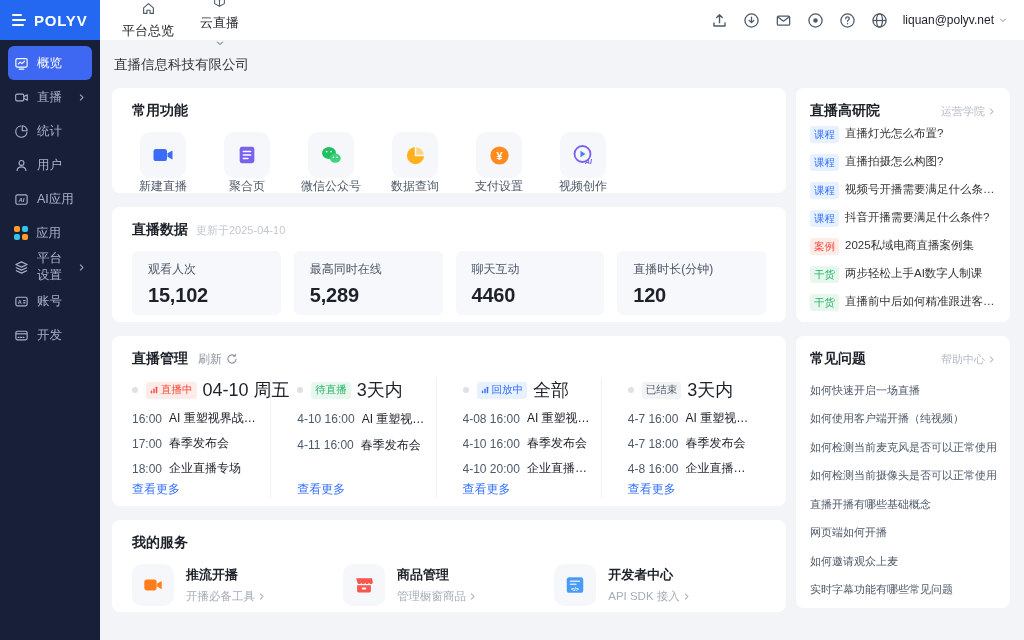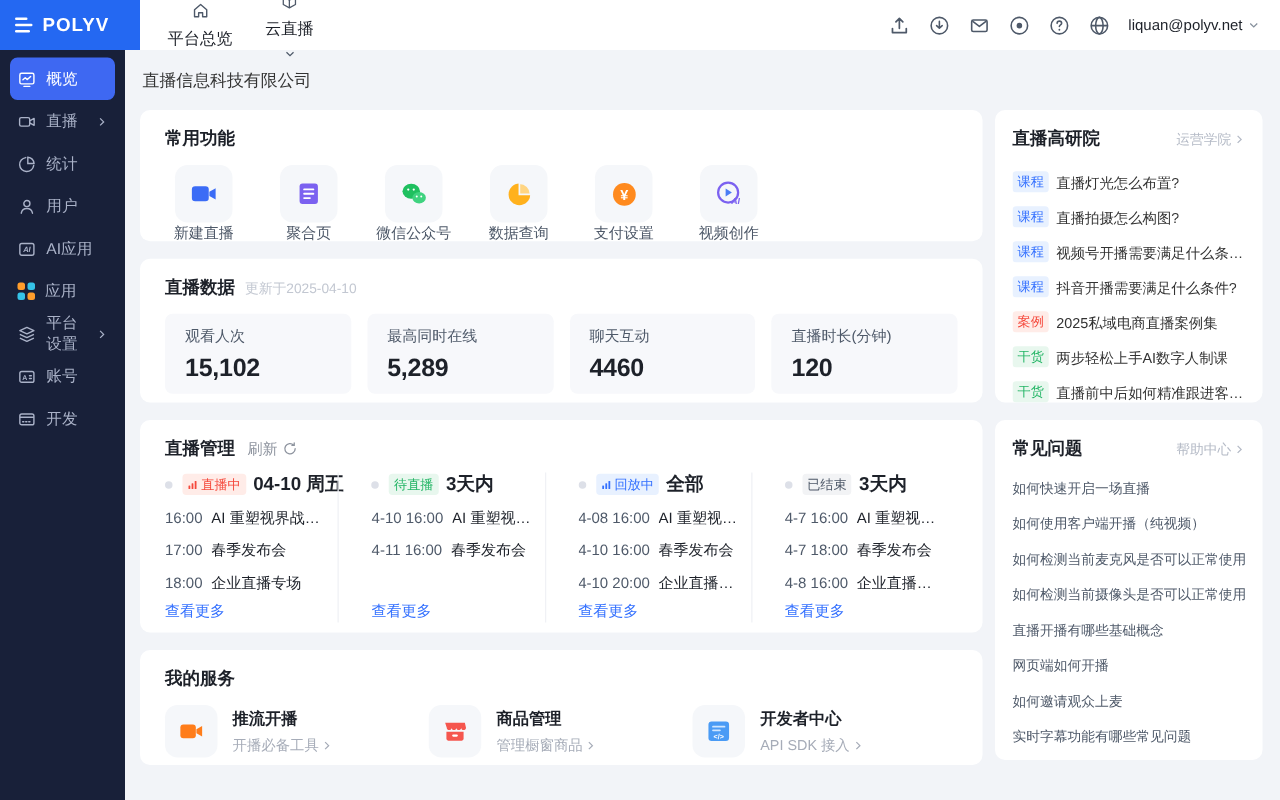--- a/index.html
+++ b/index.html
@@ -1,21 +1,21 @@
 <!DOCTYPE html>
 <html><head>
 <meta charset="utf-8">
 <style>
   * { margin:0; padding:0; box-sizing:border-box; }
   html,body { width:1024px; height:640px; overflow:hidden; font-family:"Liberation Sans","DejaVu Sans",sans-serif; background:#f2f4f8; color:#1d2129; }
   svg { display:block; }
 
   
   .topbar { display:flex; align-items:center; height:40px; background:#fff; position:relative; z-index:5; }
-  .logo-block { width:112px; height:40px; background:#2468f2; display:flex; align-items:center; gap:8px; padding-left:12px; flex:none; }
+  .logo-block { width:100px; height:40px; background:#2468f2; display:flex; align-items:center; gap:8px; padding-left:12px; flex:none; }
   .menu-bars { width:14px; display:flex; flex-direction:column; gap:3px; }
   .menu-bars i { display:block; height:2px; background:#fff; border-radius:1px; }
   .menu-bars i:nth-child(1){ width:10px; } .menu-bars i:nth-child(2){ width:14px; } .menu-bars i:nth-child(3){ width:12px; }
   .logo-text { color:#fff; font-weight:800; font-size:15px; letter-spacing:.8px; }
   .top-nav { display:flex; align-items:center; gap:26px; margin-left:22px; }
   .top-nav-item { display:flex; align-items:center; gap:6px; font-size:13px; color:#1d2129; cursor:pointer;flex-direction:column; }
   .top-nav-item svg { color:#4e5969; }
   .top-right { margin-left:auto; display:flex; align-items:center; gap:15px; padding-right:16px; color:#4e5969; }
   .top-icon { width:17px; height:17px; cursor:pointer; }
   .account { display:flex; align-items:center; gap:4px; font-size:12px; color:#1d2129; cursor:pointer; }
@@ -64,40 +64,40 @@
   .mgmt-cols { display:flex; margin-top:10px; height:120px; }
   .mgmt-col { flex:1; display:flex; flex-direction:column; padding-right:10px; min-width:0; }
   .mgmt-col + .mgmt-col { border-left:1px solid #f0f1f5; padding-left:26px; }
   .col-head { display:flex; align-items:center; gap:6px; margin-bottom:4px; }
   .dot { width:6px; height:6px; border-radius:50%; background:#dde0e8; flex:none; margin-right:2px; }
   .badge { font-size:10.5px; padding:1.5px 4px; border-radius:3px; display:flex; align-items:center; gap:3px; flex:none; }
   .badge-live   { background:#ffece8; color:#f5483b; }
   .badge-wait   { background:#e8f7ee; color:#23b565; }
   .badge-replay { background:#e8f1ff; color:#3370ff; }
   .badge-end    { background:#f2f3f5; color:#4e5969; }
-  .col-range { font-size:15px; font-weight:700; color:#1d2129; white-space:nowrap; }
+  .col-range { font-size:18px; font-weight:400; color:#1d2129; white-space:nowrap; }
   .sched-row { display:flex; gap:7px; font-size:12px; height:26px; align-items:center; white-space:nowrap; overflow:hidden; }
   .sched-time { color:#4e5969; flex:none; }
   .sched-name { color:#1d2129; overflow:hidden; text-overflow:ellipsis; }
   .more-link { margin-top:auto; font-size:12px; color:#3370ff; cursor:pointer; }
 
   
   .svc-card { height:92px; }
   .svc-items { display:flex; margin-top:12px; }
   .svc-item { width:33.3%; display:flex; align-items:center; gap:12px; cursor:pointer; }
   .svc-icon { width:42px; height:42px; border-radius:10px; background:#f5f7fa; display:flex; align-items:center; justify-content:center; flex:none; }
   .svc-name { font-size:13px; font-weight:700; color:#1d2129; }
   .svc-desc { font-size:11.5px; color:#a6acb8; margin-top:5px; display:flex; align-items:center; gap:2px; }
 
   
   .academy-card { height:234px; padding:14px 14px; }
   .faq-card { height:272px; padding:14px 14px; }
   .panel-link { margin-left:auto; font-size:11px; color:#b4bac6; display:flex; align-items:center; gap:2px; cursor:pointer; }
   .academy-rows { margin-top:6px; }
-  .academy-row { display:flex; align-items:flex-end; gap:6px; height:28px; cursor:pointer; white-space:nowrap; overflow:hidden; }
+  .academy-row { display:flex; align-items:flex-start; gap:6px; height:28px; cursor:pointer; white-space:nowrap; overflow:hidden; }
   .tag { font-size:10.5px; padding:1.5px 4px; border-radius:3px; flex:none; }
   .tag-blue  { background:#e8f1ff; color:#3370ff; }
   .tag-red   { background:#ffece8; color:#f5483b; }
   .tag-green { background:#e8f7ee; color:#23b565; }
   .academy-text { font-size:11.5px; color:#333; overflow:hidden; text-overflow:ellipsis; }
   .faq-rows { margin-top:8px; }
   .faq-row { font-size:11px; color:#4e5969; height:28.5px; display:flex; align-items:center; cursor:pointer; white-space:nowrap; overflow:hidden; }
 </style>
 </head>
 <body>

